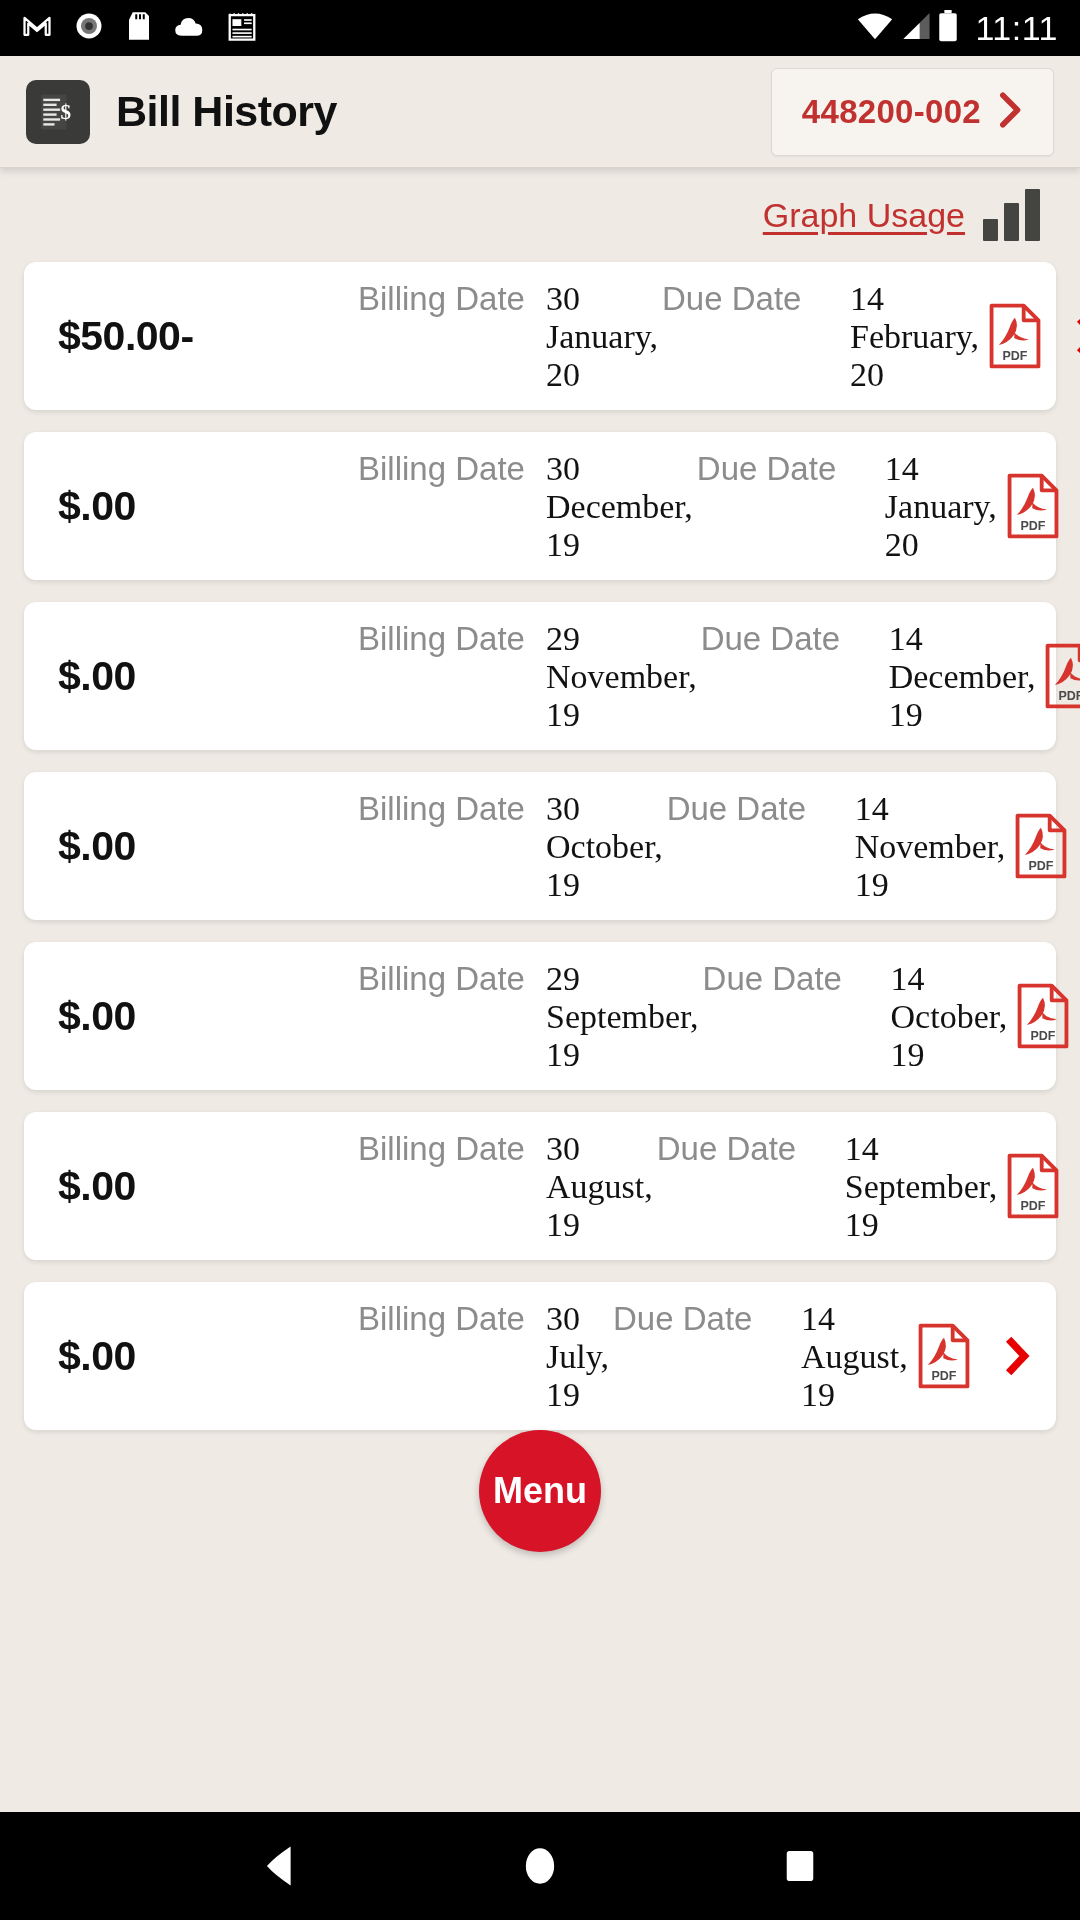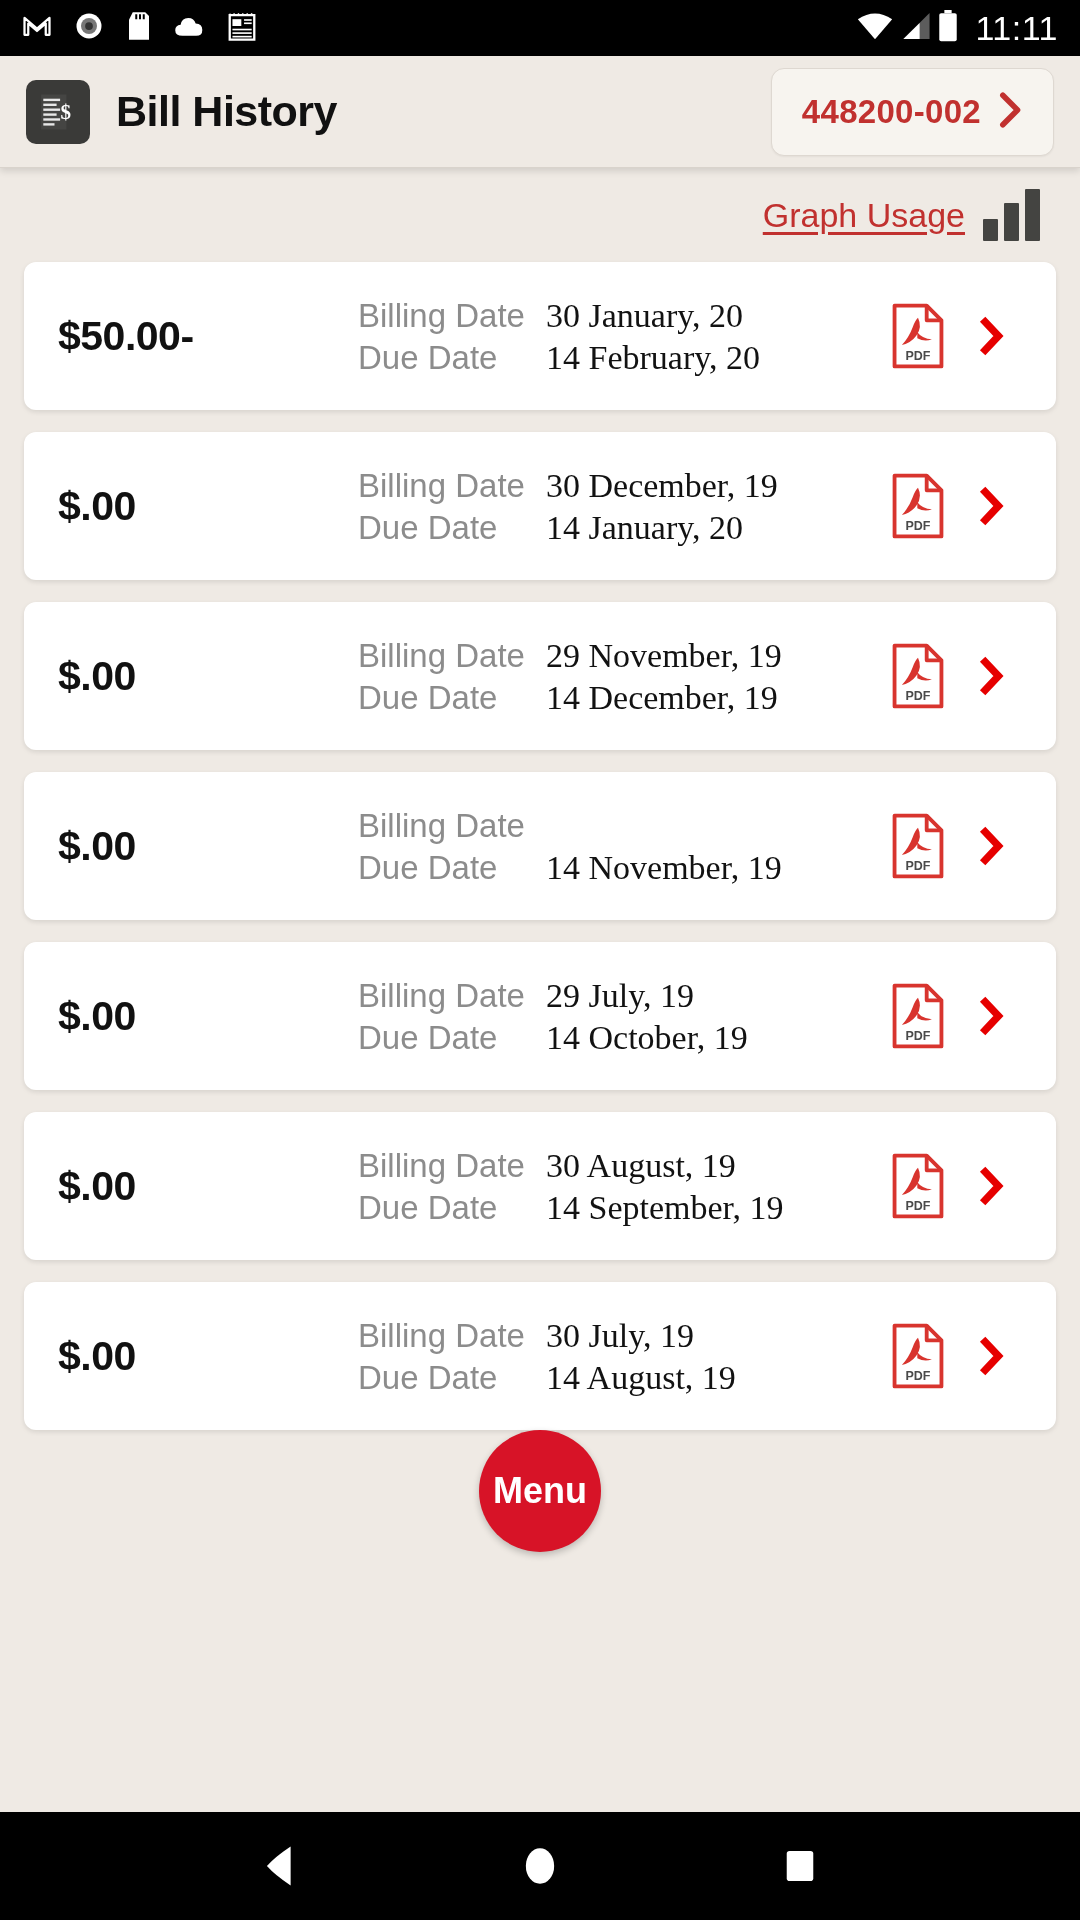--- a/index.html
+++ b/index.html
@@ -50,21 +50,21 @@
     flex:0 0 64px;
   }
   .page-title {
     font-size:43px; font-weight:bold; color:#111;
     letter-spacing:-0.5px;
   }
   .acct-btn {
     margin-left:auto;
     background:#F7F4EF;
     border:1px solid #DED8D1;
-    border-radius:13px;
+    border-radius:6px;
     height:88px;
     padding:0 30px;
     display:flex; align-items:center; gap:18px;
     box-shadow:0 1px 2px rgba(0,0,0,0.05);
   }
   .acct-num {
     color:#C1312F; font-size:33px; font-weight:bold;
     letter-spacing:0.3px;
   }
 
@@ -102,21 +102,21 @@
     padding:0 28px 0 34px;
     box-shadow:0 2px 5px rgba(0,0,0,0.10);
   }
   .amount {
     font-size:41px; font-weight:bold; color:#111;
     flex:0 0 300px;
     letter-spacing:-0.5px;
   }
   .dates {
     flex:1 1 auto;
-    display:flex; flex-direction:column; gap:4px;
+    display:flex; flex-direction:row; gap:4px;
     padding-top:2px;
   }
   .dline { display:flex; align-items:baseline; }
   .dlabel {
     color:#8C8C8C; font-size:33px;
     flex:0 0 188px;
   }
   .dvalue { color:#121212; font-size:34px;font-family:Liberation Serif, serif; }
   .pdf-btn {
     flex:0 0 auto; margin-left:auto;
@@ -335,20 +335,21 @@
               <path d="M2.5 2 L11 11 L2.5 20" fill="none" stroke="#E60000" stroke-width="4" stroke-linecap="butt" stroke-linejoin="miter"></path>
             </svg>
         </div>
       </div>
 
       <div class="card">
         <div class="amount">$.00</div>
         <div class="dates">
           <div class="dline">
             <span class="dlabel">Billing Date</span>
+            <span class="dvalue">30 October, 19</span>
           </div>
           <div class="dline">
             <span class="dlabel">Due Date</span>
             <span class="dvalue">14 November, 19</span>
           </div>
         </div>
         <div class="pdf-btn">
           <svg width="56" height="66" viewBox="0 0 32 38">
             <path d="M2.5 1.5 L21 1.5 L29.5 10 L29.5 36.5 L2.5 36.5 Z" fill="none" stroke="#D8342E" stroke-width="2.2" stroke-linejoin="round"></path>
             <path d="M21 1.5 L21 10 L29.5 10" fill="none" stroke="#D8342E" stroke-width="2.2" stroke-linejoin="round"></path>
@@ -361,21 +362,21 @@
               <path d="M2.5 2 L11 11 L2.5 20" fill="none" stroke="#E60000" stroke-width="4" stroke-linecap="butt" stroke-linejoin="miter"></path>
             </svg>
         </div>
       </div>
 
       <div class="card">
         <div class="amount">$.00</div>
         <div class="dates">
           <div class="dline">
             <span class="dlabel">Billing Date</span>
-            <span class="dvalue">29 July, 19</span>
+            <span class="dvalue">29 September, 19</span>
           </div>
           <div class="dline">
             <span class="dlabel">Due Date</span>
             <span class="dvalue">14 October, 19</span>
           </div>
         </div>
         <div class="pdf-btn">
           <svg width="56" height="66" viewBox="0 0 32 38">
             <path d="M2.5 1.5 L21 1.5 L29.5 10 L29.5 36.5 L2.5 36.5 Z" fill="none" stroke="#D8342E" stroke-width="2.2" stroke-linejoin="round"></path>
             <path d="M21 1.5 L21 10 L29.5 10" fill="none" stroke="#D8342E" stroke-width="2.2" stroke-linejoin="round"></path>

